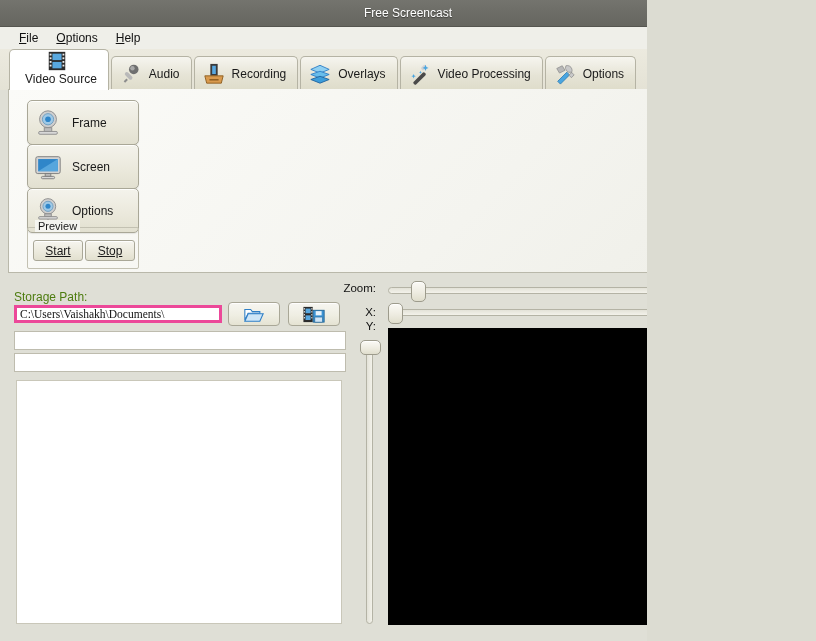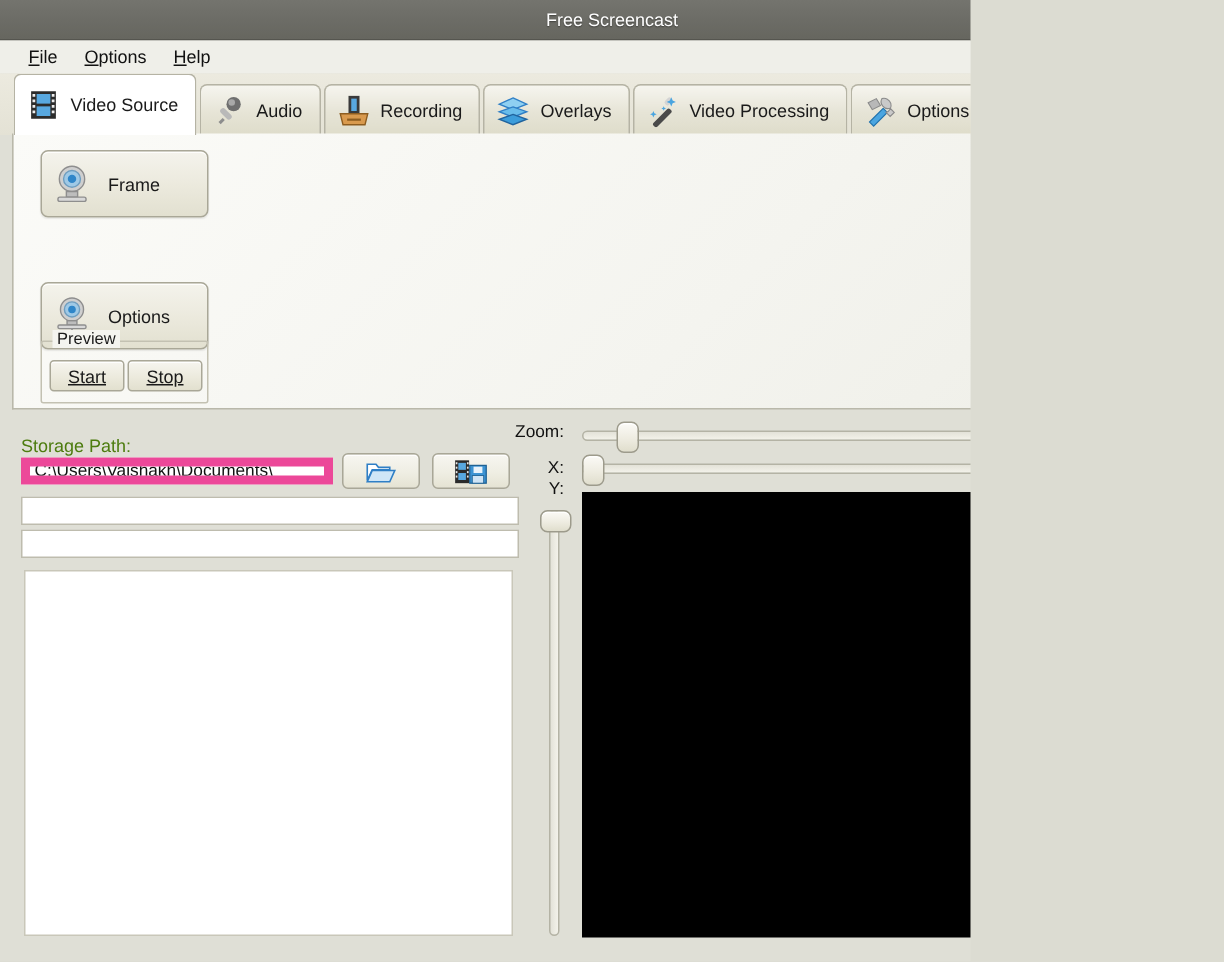--- a/index.html
+++ b/index.html
@@ -94,20 +94,21 @@
     border-radius: 5px 5px 0 0;
     background: linear-gradient(180deg, #f6f5ef 0%, #e6e4d6 55%, #dedcca 100%);
     cursor: pointer;
     white-space: nowrap;
   }
   .tab.active {
     height: 41px;
     background: #ffffff;
     border-color: #b5b3a4;
     z-index: 3;
+    flex-direction: column;
   }
   .tab .tab-label {
     font-size: 12px; color: #1a1a1a; margin-left: 7px;
   }
   .tab .tab-icon {
     width: 22px; height: 22px; flex: 0 0 22px;
     display: block;
   }
 
   
@@ -159,23 +160,23 @@
   .pv-btn.start { left: 5px; width: 50px; }
   .pv-btn.stop  { left: 57px; width: 50px; }
 
   
   .storage-label {
     position: absolute; left: 14px; top: 290px;
     font-size: 12px; color: #4d7c0f;
   }
   .storage-input {
     position: absolute; left: 14px; top: 305px; width: 208px; height: 18px;
-    border: 6px solid #ec4899;
+    border: 3px solid #ec4899;
     background: #ffffff;
-    font-family: Liberation Sans, sans-serif;
+    font-family: Liberation Serif, serif;
     font-size: 11.5px; color: #111;
     padding: 0 3px;
     box-sizing: border-box;
     outline: none;
   }
   .icon-btn {
     position: absolute; top: 302px; width: 52px; height: 24px;
     border: 1px solid #a9a797; border-radius: 4px;
     background: linear-gradient(180deg, #f7f6f1 0%, #efeee3 55%, #e5e3d3 100%);
     box-shadow: inset 0 1px 0 rgba(255,255,255,0.9);
@@ -368,20 +369,30 @@
       <svg class="sb-icon" viewBox="0 0 32 32">
         <circle cx="16" cy="12" r="9" fill="#cfcfcf" stroke="#8e8e8e"></circle>
         <circle cx="16" cy="12" r="6" fill="#9fc9e6" stroke="#6f9ec0"></circle>
         <circle cx="16" cy="12" r="3" fill="#2f86c9"></circle>
         <rect x="12" y="21" width="8" height="4" fill="#bdbdbd" stroke="#8e8e8e"></rect>
         <rect x="6" y="25" width="20" height="3" rx="1.4" fill="#d8d8d8" stroke="#8e8e8e"></rect>
       </svg>
       <span class="sb-label">Frame</span>
     </div>
 
+    <div class="src-btn" style="top:55px;">
+      <svg class="sb-icon" viewBox="0 0 32 32">
+        <rect x="3" y="5" width="26" height="18" rx="2" fill="#d3d3d3" stroke="#7e7e7e"></rect>
+        <rect x="5.5" y="7.5" width="21" height="13" fill="#2f86c9"></rect>
+        <path d="M5.5 20.5 L26.5 7.5 L26.5 20.5 Z" fill="#57a6dd"></path>
+        <rect x="13" y="23" width="6" height="3" fill="#bcbcbc" stroke="#7e7e7e"></rect>
+        <rect x="9" y="26" width="14" height="2.5" rx="1.2" fill="#d8d8d8" stroke="#7e7e7e"></rect>
+      </svg>
+      <span class="sb-label">Screen</span>
+    </div>
 
     <div class="src-btn" style="top:99px;">
       <svg class="sb-icon" viewBox="0 0 32 32">
         <circle cx="16" cy="11" r="8.2" fill="#cfcfcf" stroke="#8e8e8e"></circle>
         <circle cx="16" cy="11" r="5.4" fill="#9fc9e6" stroke="#6f9ec0"></circle>
         <circle cx="16" cy="11" r="2.7" fill="#2f86c9"></circle>
         <rect x="12.5" y="19" width="7" height="3" fill="#bdbdbd" stroke="#8e8e8e"></rect>
         <rect x="6" y="22" width="20" height="2.6" rx="1.2" fill="#d8d8d8" stroke="#8e8e8e"></rect>
         <rect x="15.3" y="24.6" width="1.4" height="3" fill="#9a9a9a"></rect>
         <circle cx="16" cy="28.4" r="1.7" fill="#f0a830" stroke="#b8771a"></circle>

